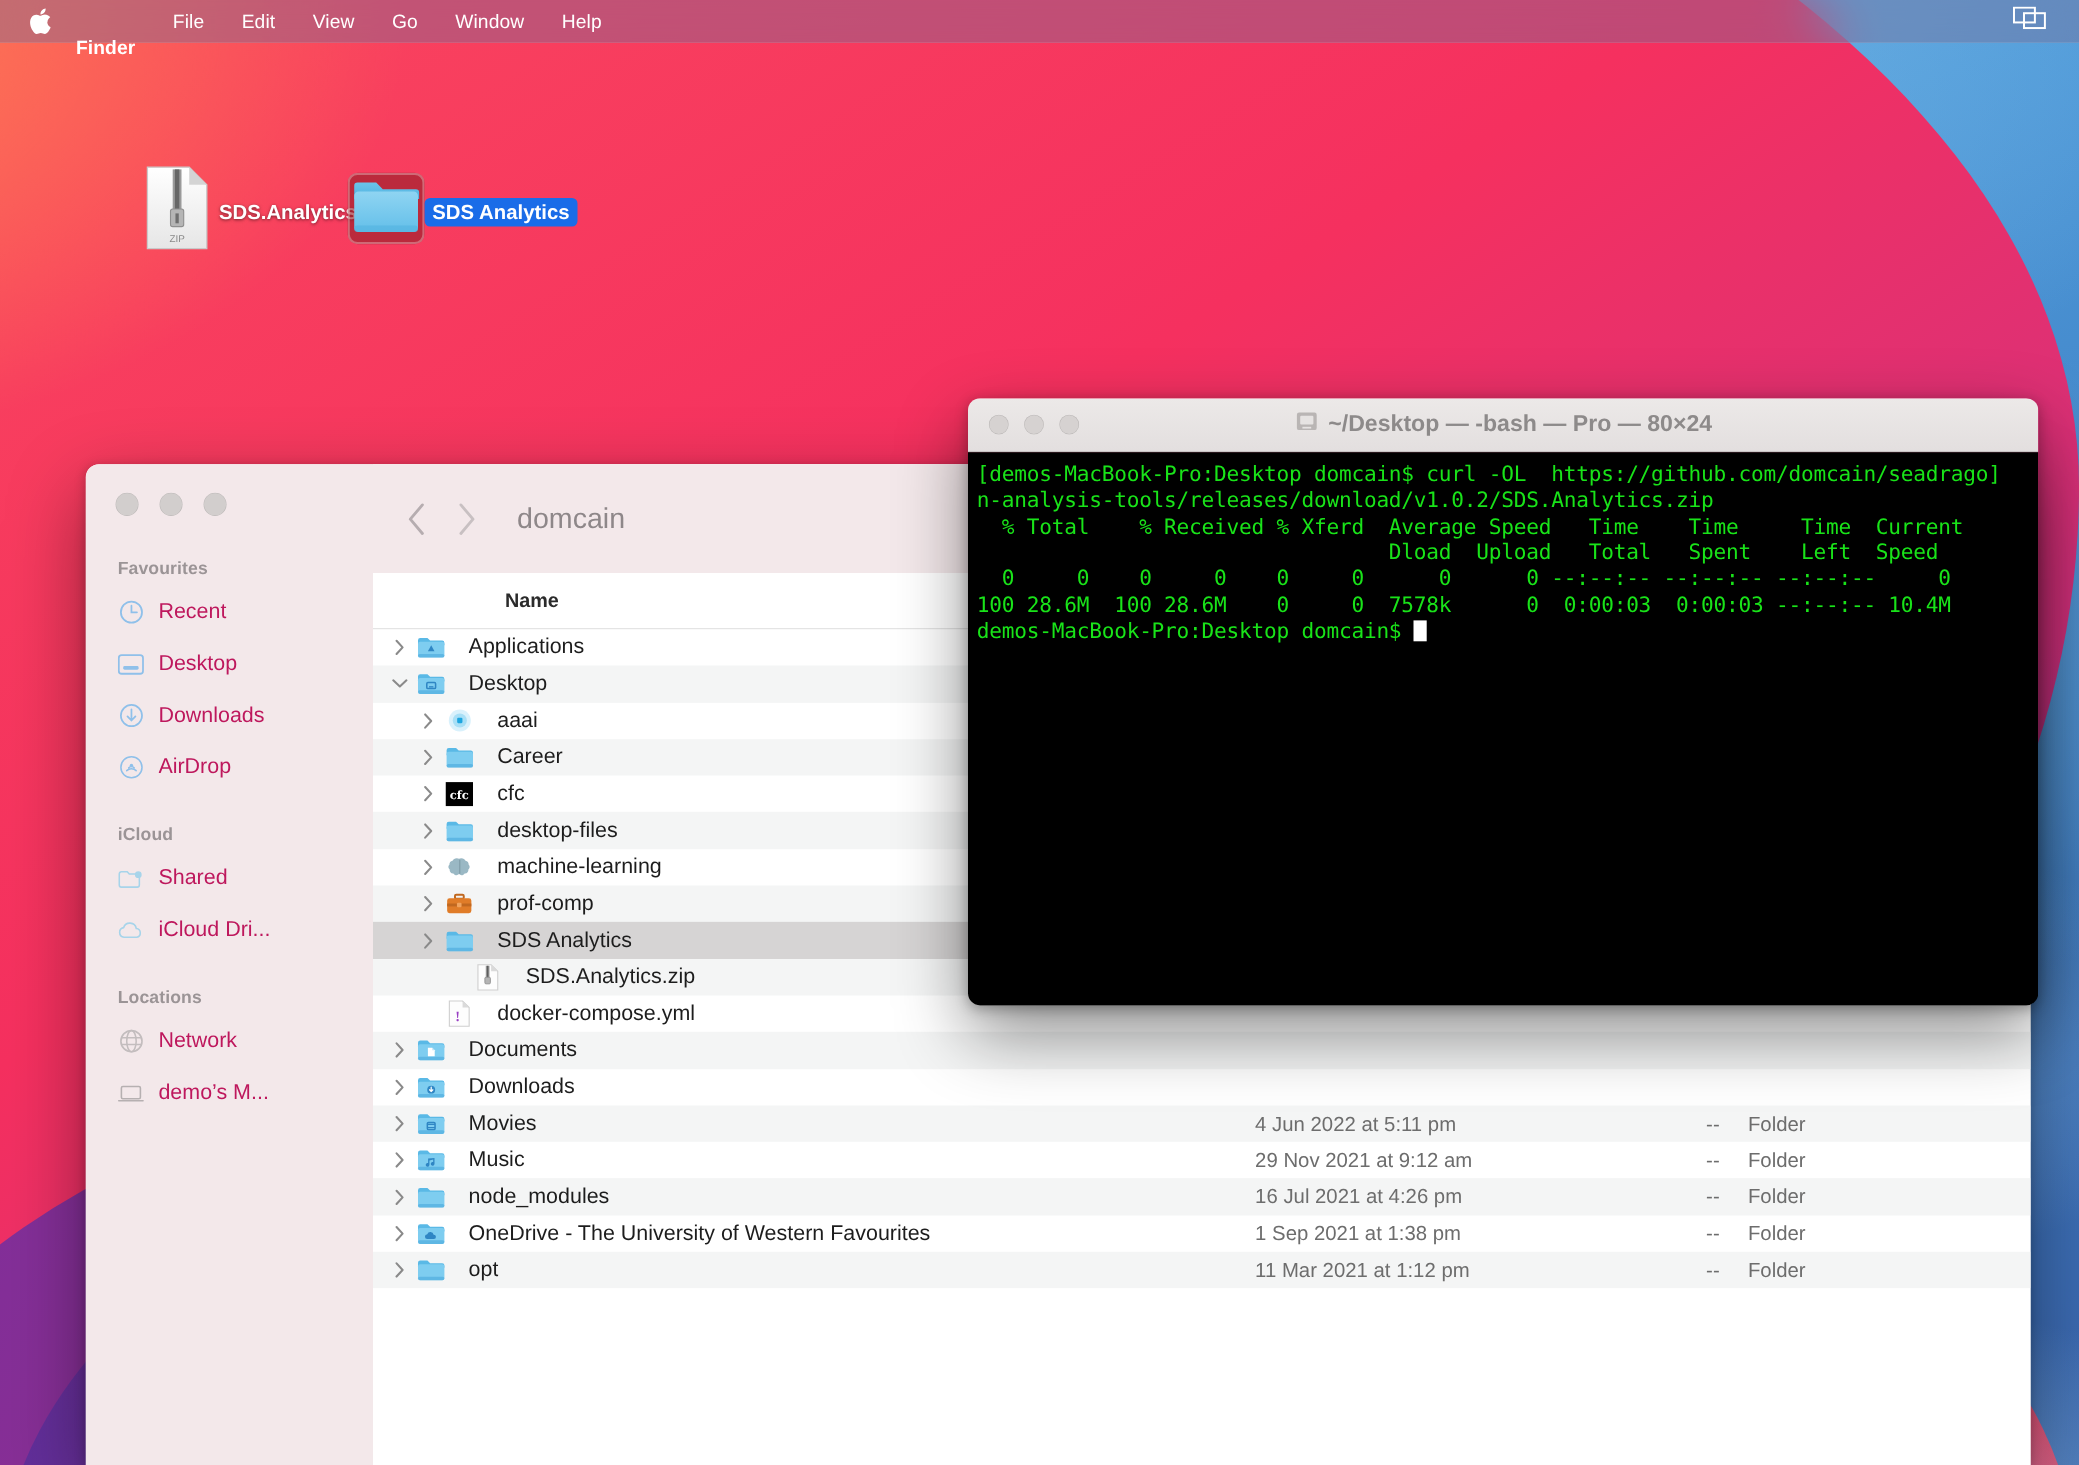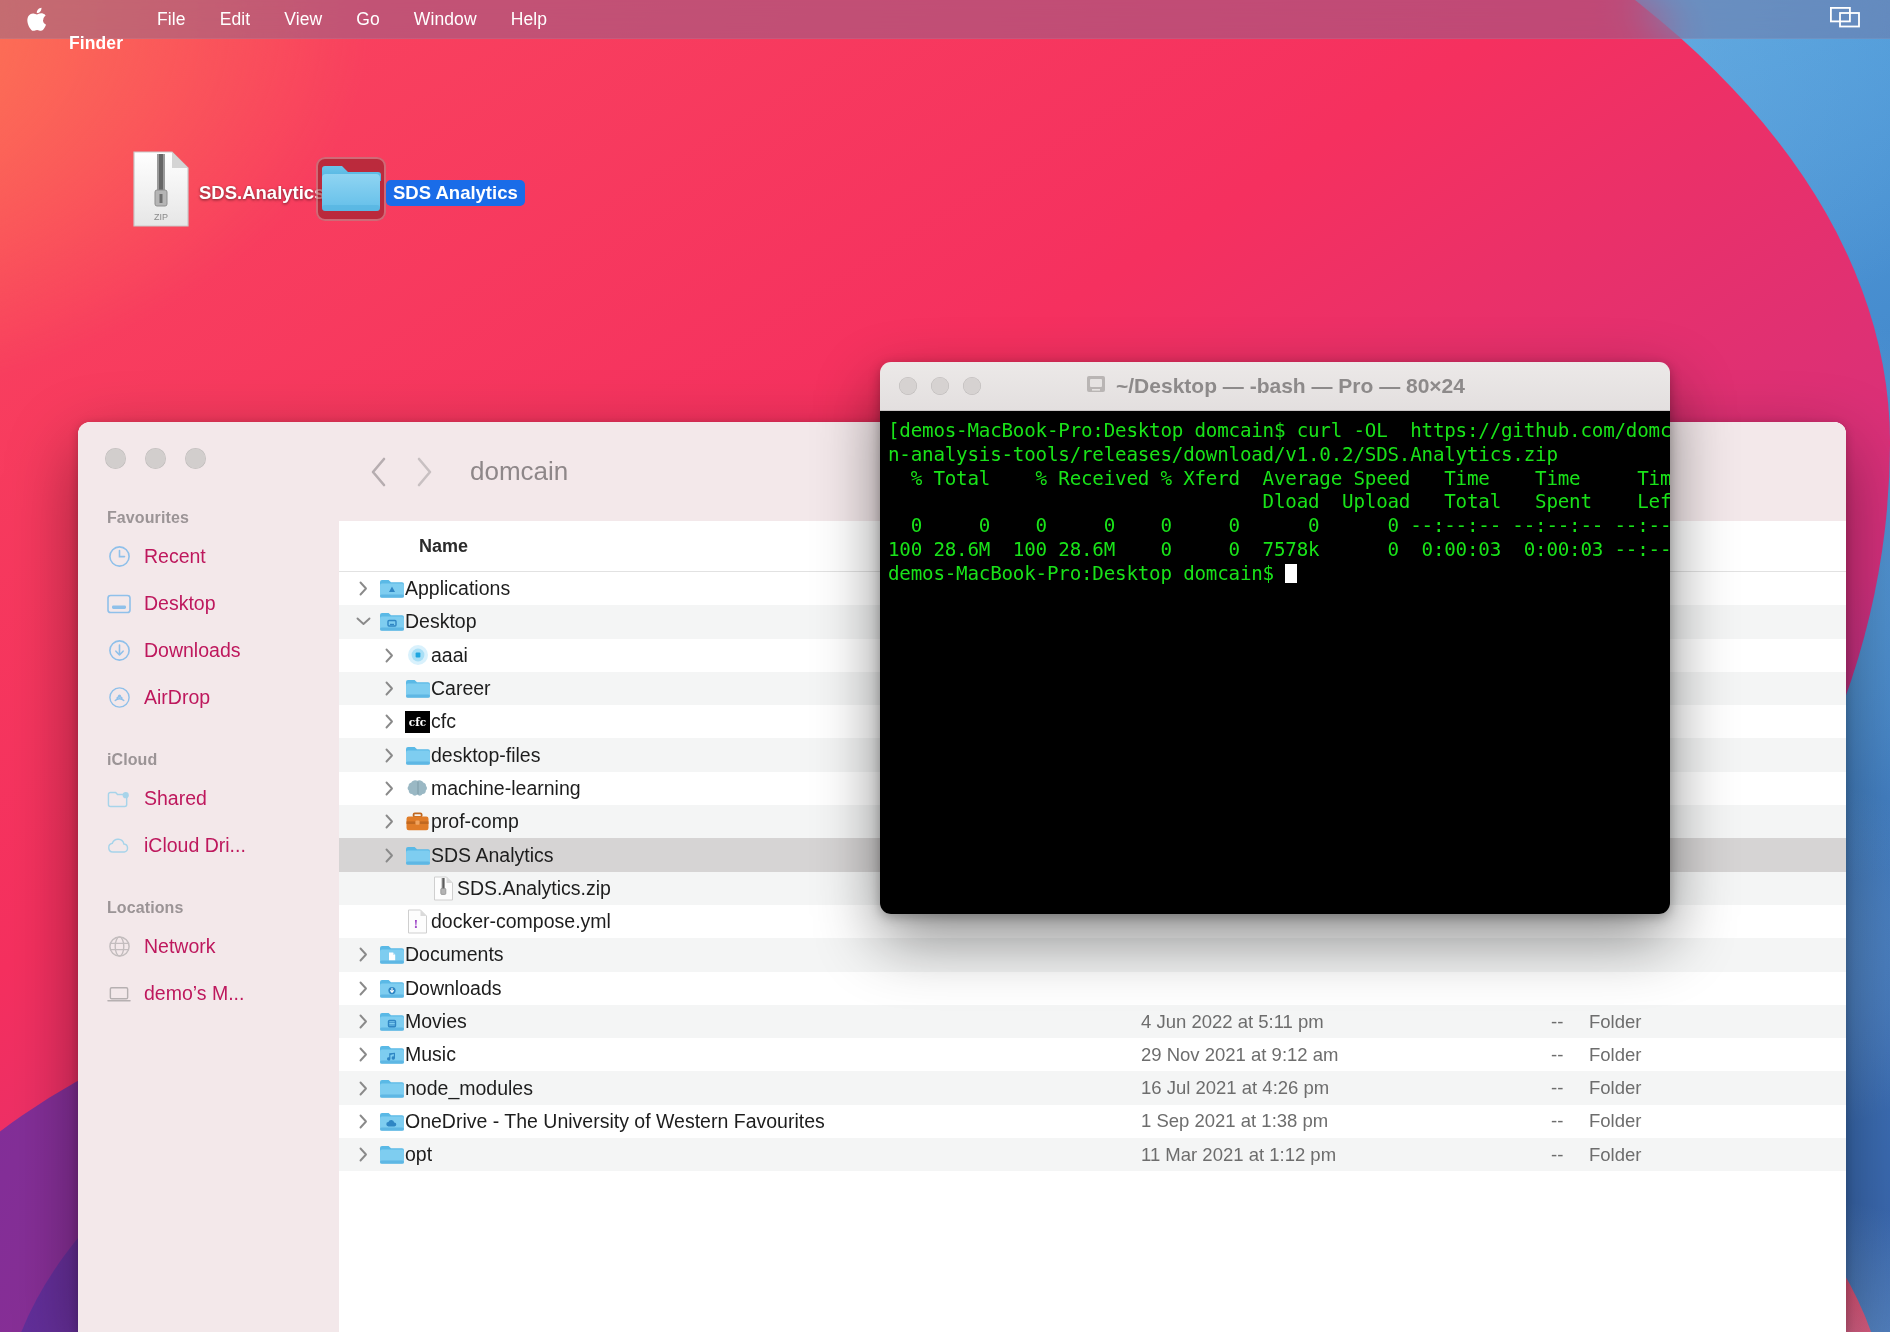--- a/index.html
+++ b/index.html
@@ -78,38 +78,38 @@
   #fmain{flex:1;display:flex;flex-direction:column;min-width:0;background:#fff;}
   #ftoolbar{height:99px;flex:0 0 99px;background:rgba(243,231,233,.96);
     display:flex;align-items:center;padding-left:16px;}
   .nav-btn{width:46px;height:46px;display:flex;align-items:center;justify-content:center;
     color:#b6adb0;}
   .ftitle{font-size:26px;color:#8e8789;font-weight:500;margin-left:23px;}
 
   #fcolhead{height:50px;flex:0 0 50px;background:#fff;display:flex;align-items:center;
     border-bottom:1px solid #e2e2e2;}
   .ch{font-size:18px;font-weight:bold;color:#2b2b2b;}
-  .ch-name{padding-left:80px;}
+  .ch-name{padding-left:120px;}
 
   #flist{flex:1;overflow:hidden;}
   .frow{height:33.3px;display:flex;align-items:center;font-size:19.5px;color:#1d1d1d;
     position:relative;}
   .frow.alt{background:#f4f5f5;}
   .frow.sel{background:#d6d4d4;}
   .frow .disc{width:20px;flex:0 0 20px;display:flex;align-items:center;justify-content:center;
     color:#8a8a8a;margin-left:14px;}
   .frow .ficon{width:27px;height:27px;flex:0 0 27px;margin-left:5px;
     display:flex;align-items:center;justify-content:center;}
-  .frow .fname{margin-left:0;white-space:nowrap;overflow:hidden;}
+  .frow .fname{margin-left:21px;white-space:nowrap;overflow:hidden;}
   .frow .fdate{position:absolute;left:802px;color:#6d6d6d;font-size:18.5px;}
   .frow .fsize{position:absolute;left:1212px;color:#6d6d6d;font-size:18.5px;}
   .frow .fkind{position:absolute;left:1250px;color:#6d6d6d;font-size:18.5px;}
 
   
-  #terminal{position:absolute;left:880px;top:362px;width:790px;height:552px;
+  #terminal{position:absolute;left:880px;top:362px;width:973px;height:552px;
     border-radius:11px;overflow:hidden;z-index:40;
     box-shadow:0 26px 64px rgba(0,0,0,.45), 0 3px 12px rgba(0,0,0,.28);}
   #ttitlebar{height:48px;background:linear-gradient(180deg,#ece9e8 0%,#e3dfdf 100%);
     display:flex;align-items:center;position:relative;
     border-bottom:1px solid #c9c5c5;}
   .t-traffic{display:flex;gap:14px;padding-left:19px;}
   .t-tl{width:18px;height:18px;border-radius:50%;background:#d6d2d1;
     box-shadow:inset 0 0 0 .5px rgba(0,0,0,.13);}
   .t-title{position:absolute;left:0;right:0;text-align:center;font-size:21px;
     font-weight:bold;color:#8d8a8a;display:flex;align-items:center;justify-content:center;gap:9px;}

